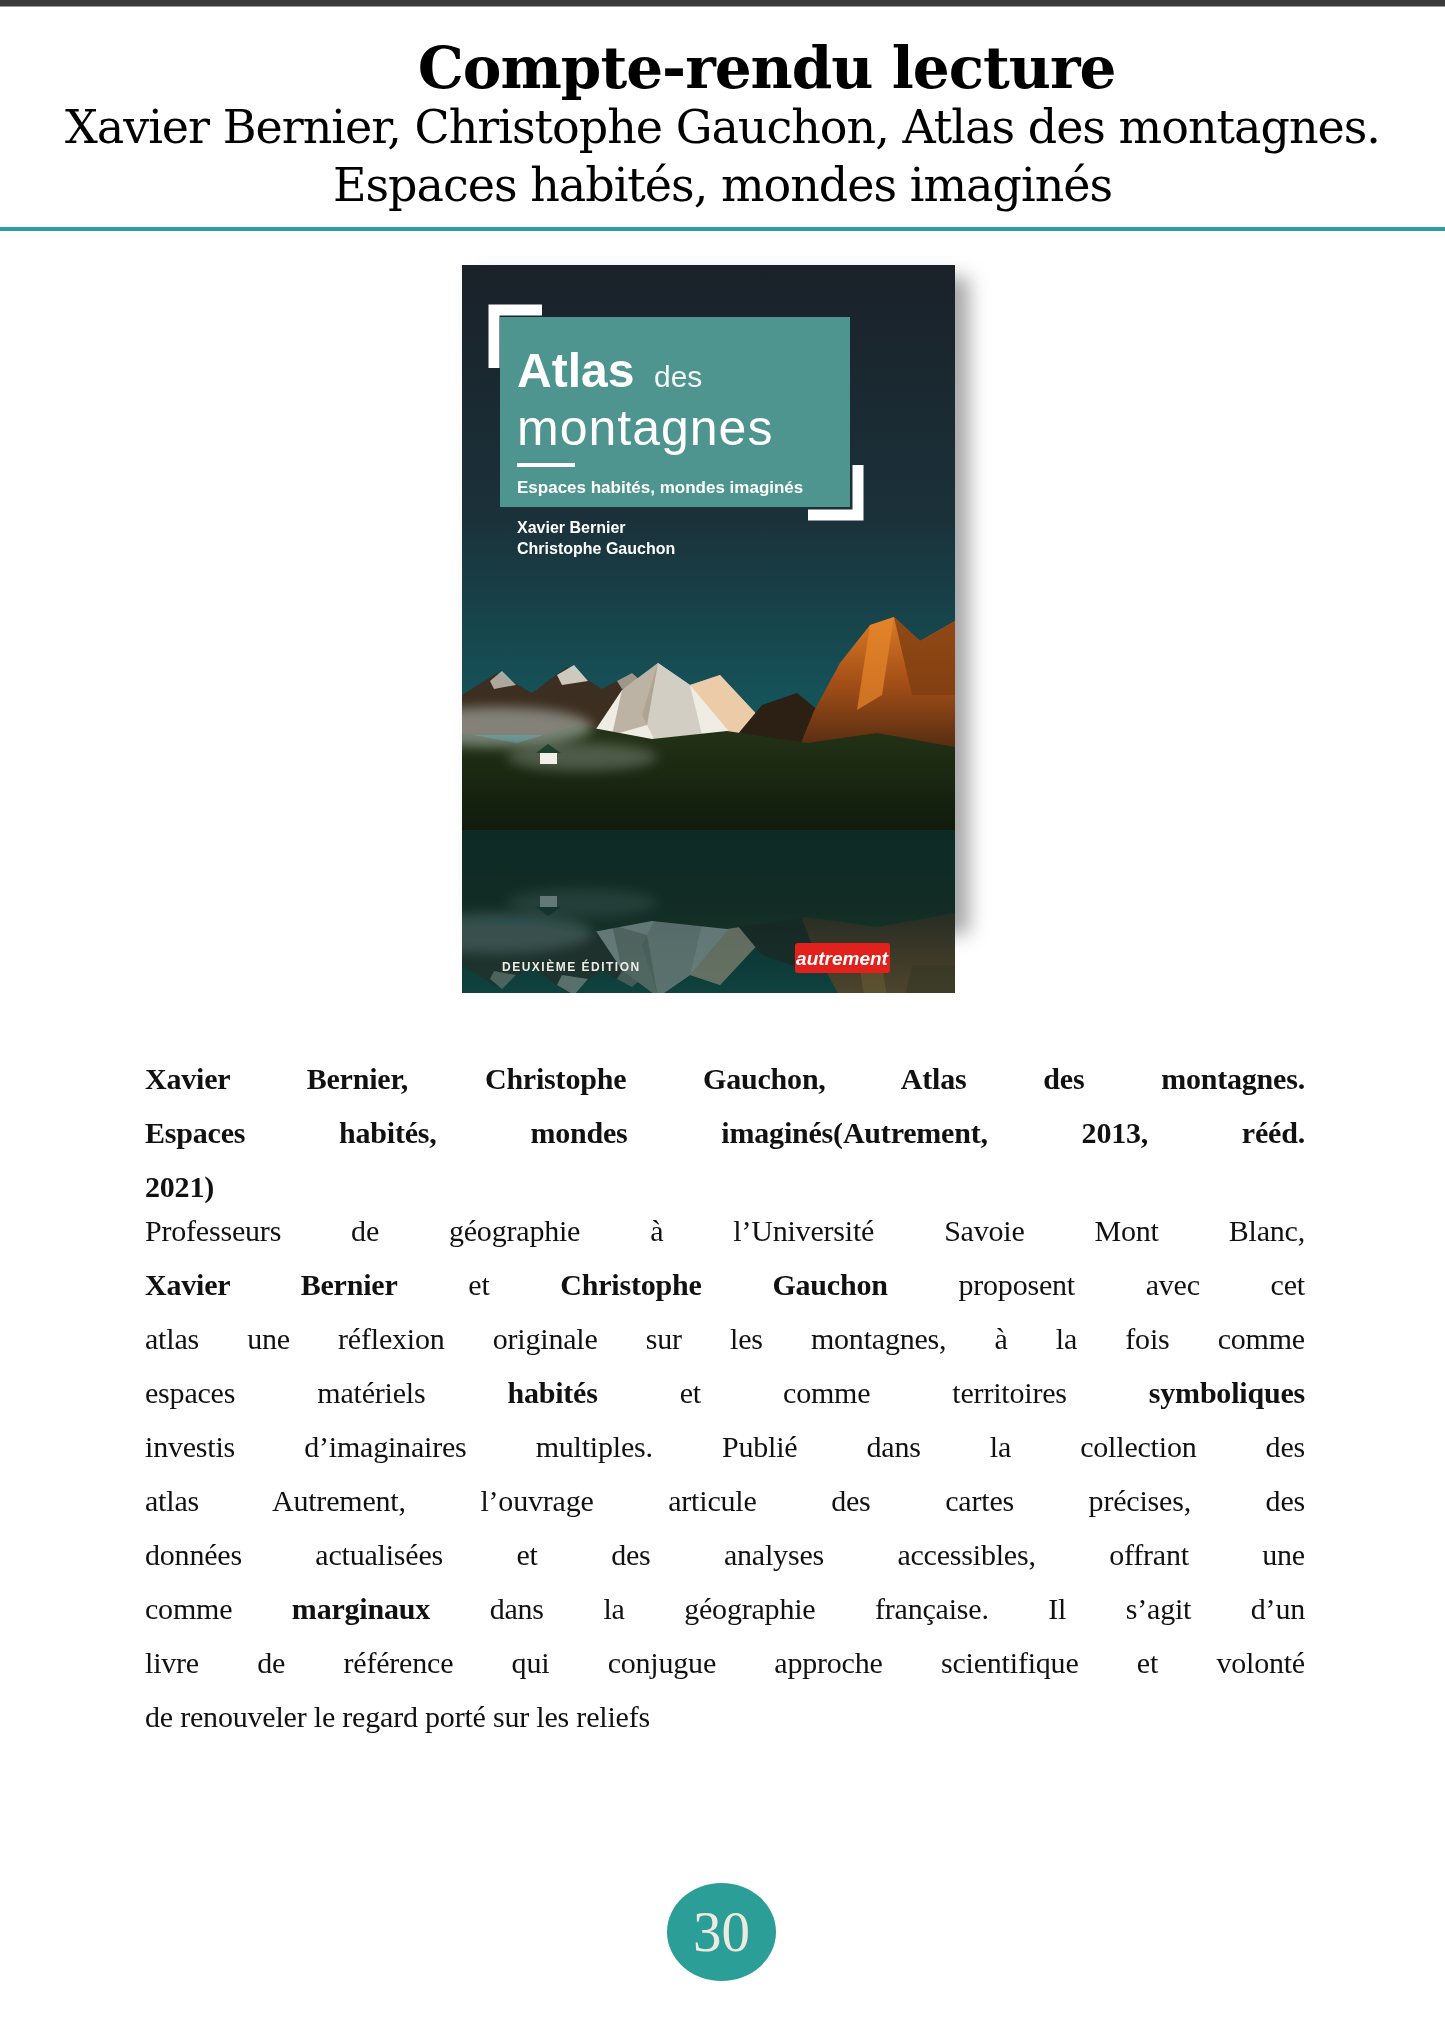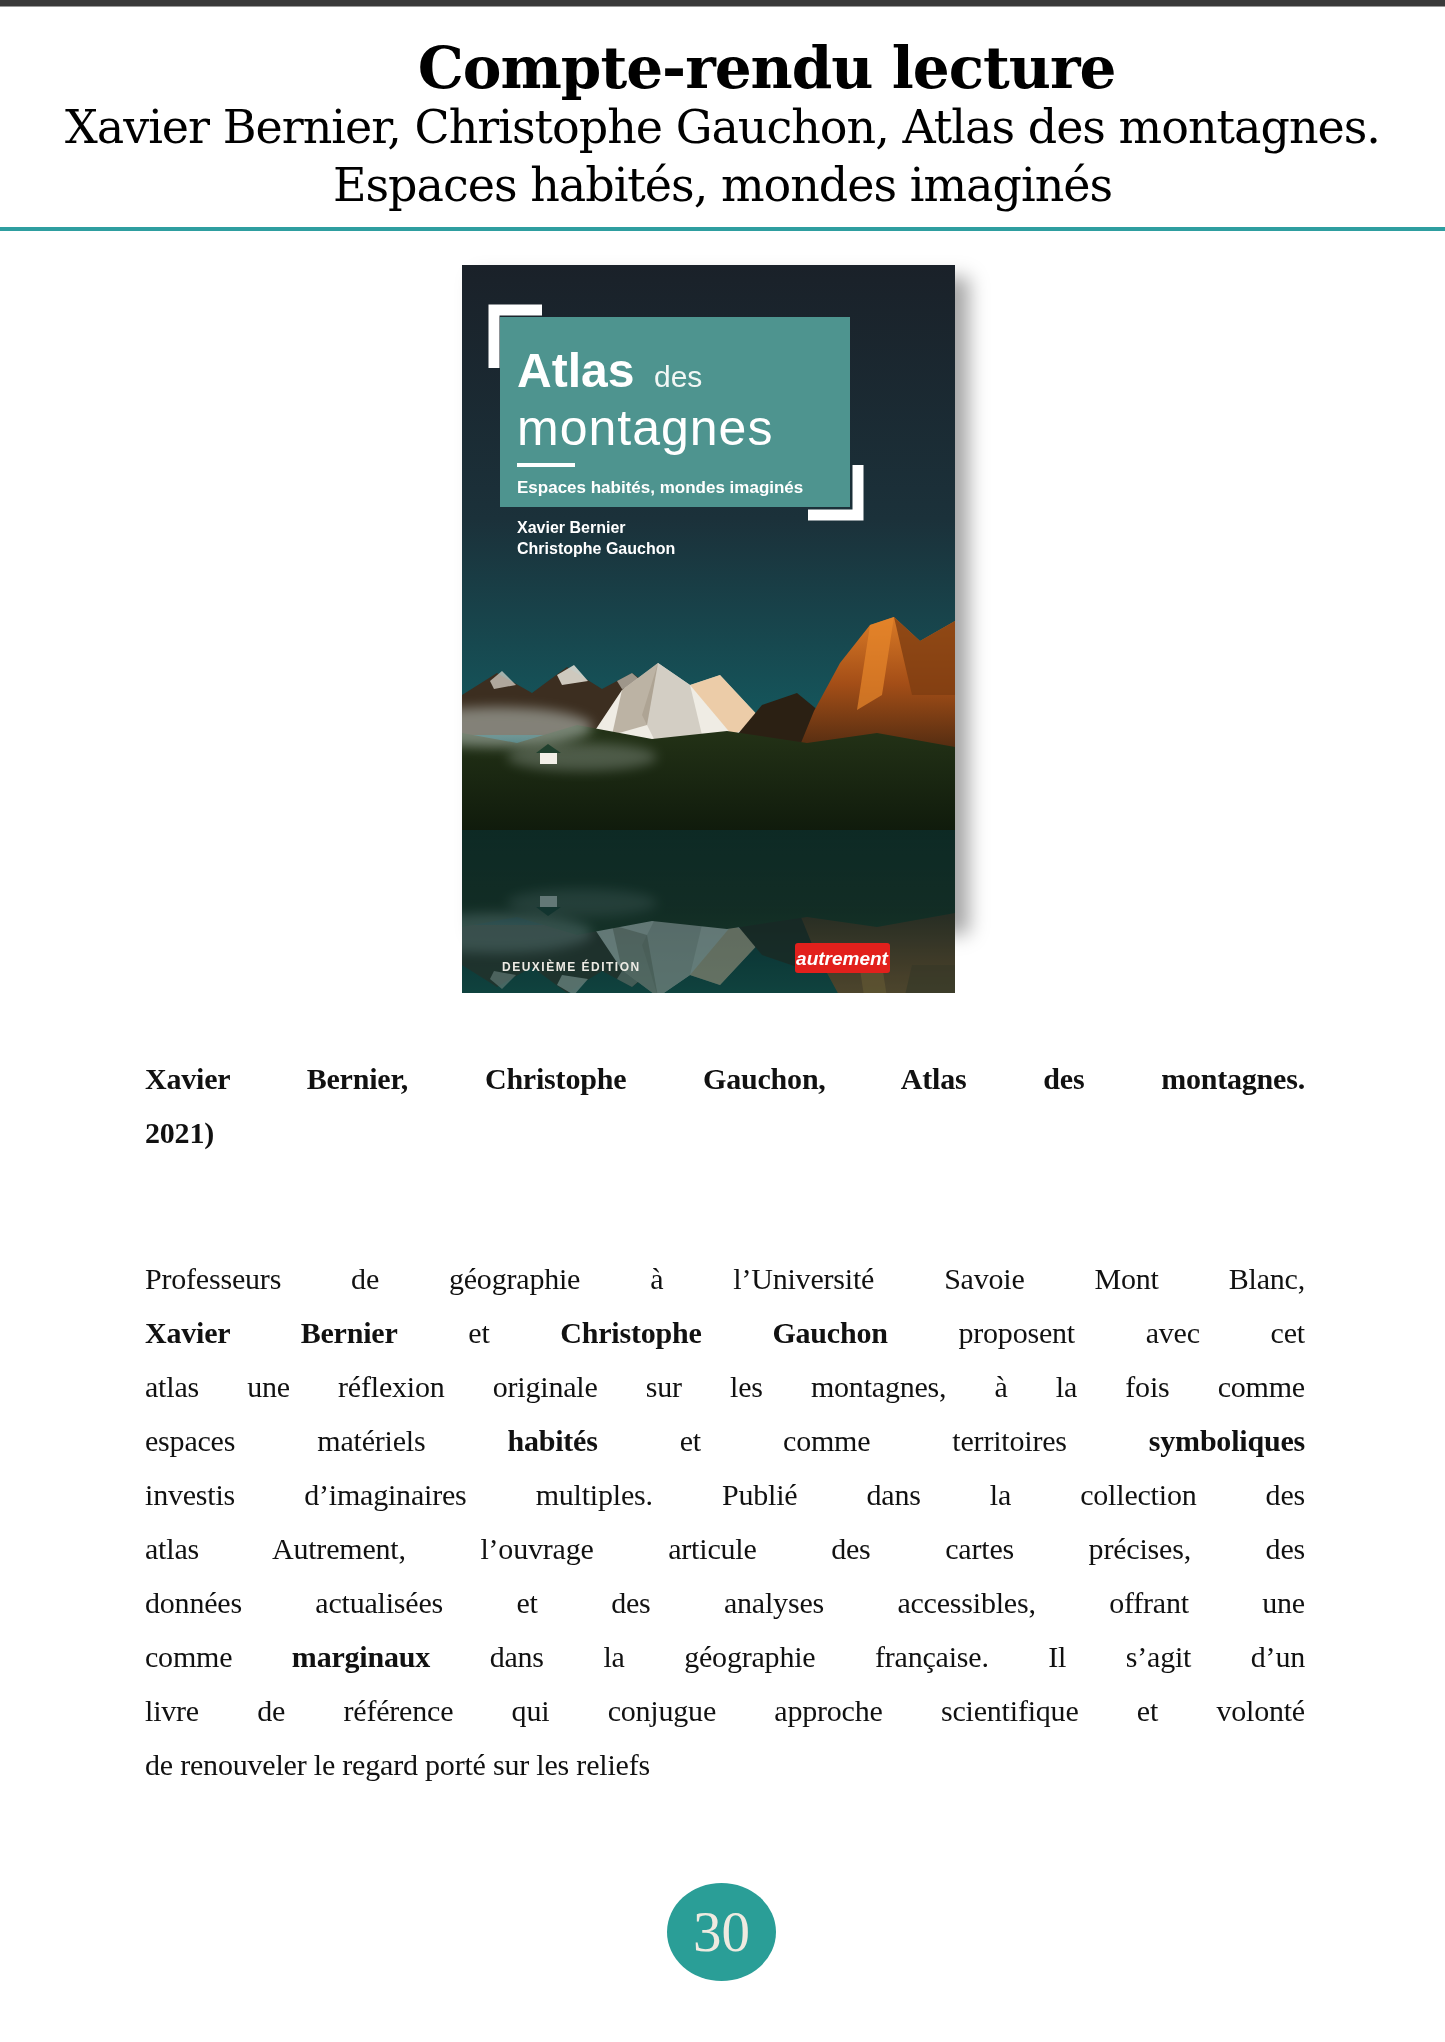--- a/index.html
+++ b/index.html
@@ -14,21 +14,21 @@
   .hdr-sub1{top:100px;font-size:46px;font-weight:500;letter-spacing:-1px;}
   .hdr-sub2{top:158px;font-size:46px;font-weight:500;letter-spacing:-1px;}
   .divider{position:absolute;left:0;top:227px;width:100%;height:4px;background:#2E9EA0;}
   
   .cover{position:absolute;left:462px;top:265px;width:493px;height:657px;
          box-shadow:14px 12px 18px rgba(0,0,0,0.35);}
   .cover svg{display:block;}
   
   .textcol{position:absolute;left:145px;width:1160px;}
   .citation{top:1052px;font-weight:bold;}
-  .review{top:1252px;}
+  .review{top:1204px;}
   .jline{line-height:54px;height:54px;font-size:30px;text-align:justify;
          text-align-last:justify;letter-spacing:-0.2px;}
   .jline.lastline{text-align-last:left;}
   .b{font-weight:bold;}
   
   .badge{position:absolute;left:667px;top:1883px;width:109px;height:98px;border-radius:50%;
          background:#2A9E97;color:#EFEAE0;font-family:"Liberation Serif",serif;
          font-size:57px;line-height:98px;text-align:center;}
 </style>
 </head>
@@ -115,20 +115,21 @@
 
       <text x="40" y="706" font-size="12" font-weight="bold" fill="#EDEBE4" letter-spacing="1.5">DEUXIÈME ÉDITION</text>
 
       <rect x="333" y="678" width="95" height="30" rx="3" fill="#E2201C"></rect>
       <text x="380" y="700" font-size="19" font-weight="bold" font-style="italic" fill="#FFFFFF" text-anchor="middle">autrement</text>
     </svg>
   </figure>
 
   <section class="textcol citation" style="position:absolute">
     <div class="jline">Xavier Bernier, Christophe Gauchon, Atlas des montagnes.</div>
+    <div class="jline">Espaces habités, mondes imaginés(Autrement, 2013, rééd.</div>
     <div class="jline lastline">2021)</div>
   </section>
 
   <section class="textcol review" style="position:absolute">
     <div class="jline"><span>Professeurs de géographie à l’Université Savoie Mont Blanc,</span></div>
     <div class="jline"><span class="b">Xavier Bernier</span><span> et </span><span class="b">Christophe Gauchon</span><span> proposent avec cet</span></div>
     <div class="jline"><span>atlas une réflexion originale sur les montagnes, à la fois comme</span></div>
     <div class="jline"><span>espaces matériels </span><span class="b">habités</span><span> et comme territoires </span><span class="b">symboliques</span></div>
     <div class="jline"><span>investis d’imaginaires multiples. Publié dans la collection des</span></div>
     <div class="jline"><span>atlas Autrement, l’ouvrage articule des cartes précises, des</span></div>

